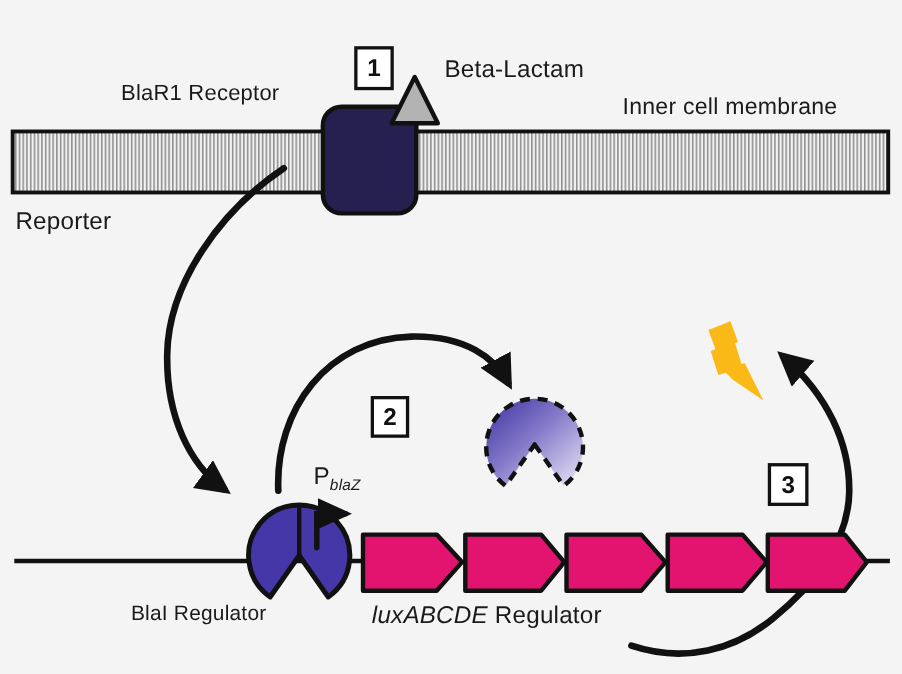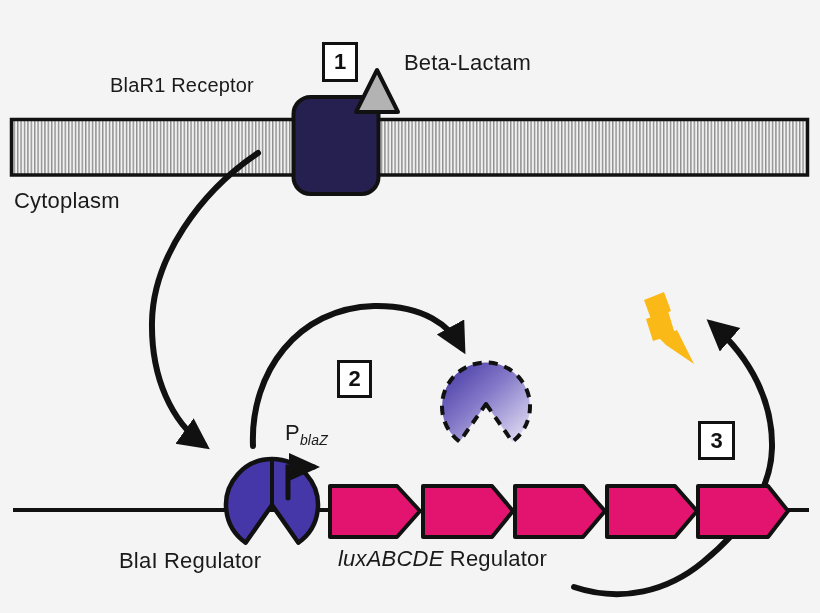--- a/index.html
+++ b/index.html
@@ -17,21 +17,21 @@
   .step-box {
     position:absolute; background:#ffffff; border:3.5px solid #111;
     display:flex; align-items:center; justify-content:center;
     font-weight:700; font-size:22px; color:#111;
   }
   #lbl-receptor   { left:110px; top:74px;  font-size:20px; }
   #lbl-antibiotic { left:404px; top:48px;  font-size:22px; line-height:30px; }
   #lbl-membrane   { left:566px; top:86px;  font-size:21px; }
   #lbl-cytoplasm  { left:14px;  top:188px; font-size:22px; }
   #lbl-lum        { left:537px; top:263px; font-size:21px; }
-  #lbl-regulator  { left:119px; top:548px; font-size:22px; }
+  #lbl-regulator  { left:119px; top:548px; font-size:19px; }
   #lbl-reporter   { left:338px; top:546px; font-size:22px; }
   #lbl-reporter .ital { font-style:italic;text-align:right; }
   #lbl-promoter   { left:285px; top:420px; font-size:22px; }
   #lbl-promoter .psub { font-style:italic; font-size:14px; vertical-align:-5px; }
   #box1 { left:322px; top:42px;  width:30px; height:34px; }
   #box2 { left:337px; top:360px; width:29px; height:32px; }
   #box3 { left:698px; top:421px; width:31px; height:33px; }
 </style>
 </head>
 <body>
@@ -89,22 +89,23 @@
 
     <polygon points="377,70 356,112 398,112" stroke="#111" stroke-width="4" stroke-linejoin="round" fill="#b3b3b3"></polygon>
   </svg>
 
   <div class="lbl" id="lbl-receptor">BlaR1 Receptor</div>
 
   <div class="lbl" id="lbl-antibiotic">
     <div>Beta-Lactam</div>
   </div>
 
+  <div class="lbl" id="lbl-membrane">Inner cell membrane</div>
 
-  <div class="lbl" id="lbl-cytoplasm">Cytoplasm</div>
+  <div class="lbl" id="lbl-cytoplasm">Reporter</div>
 
 
   <div class="lbl" id="lbl-regulator">BlaI Regulator</div>
 
   <div class="lbl" id="lbl-reporter">
     <span class="ital">luxABCDE</span><span> Regulator</span>
   </div>
 
   <div class="lbl" id="lbl-promoter">
     <span>P</span><sub class="psub">blaZ</sub>

